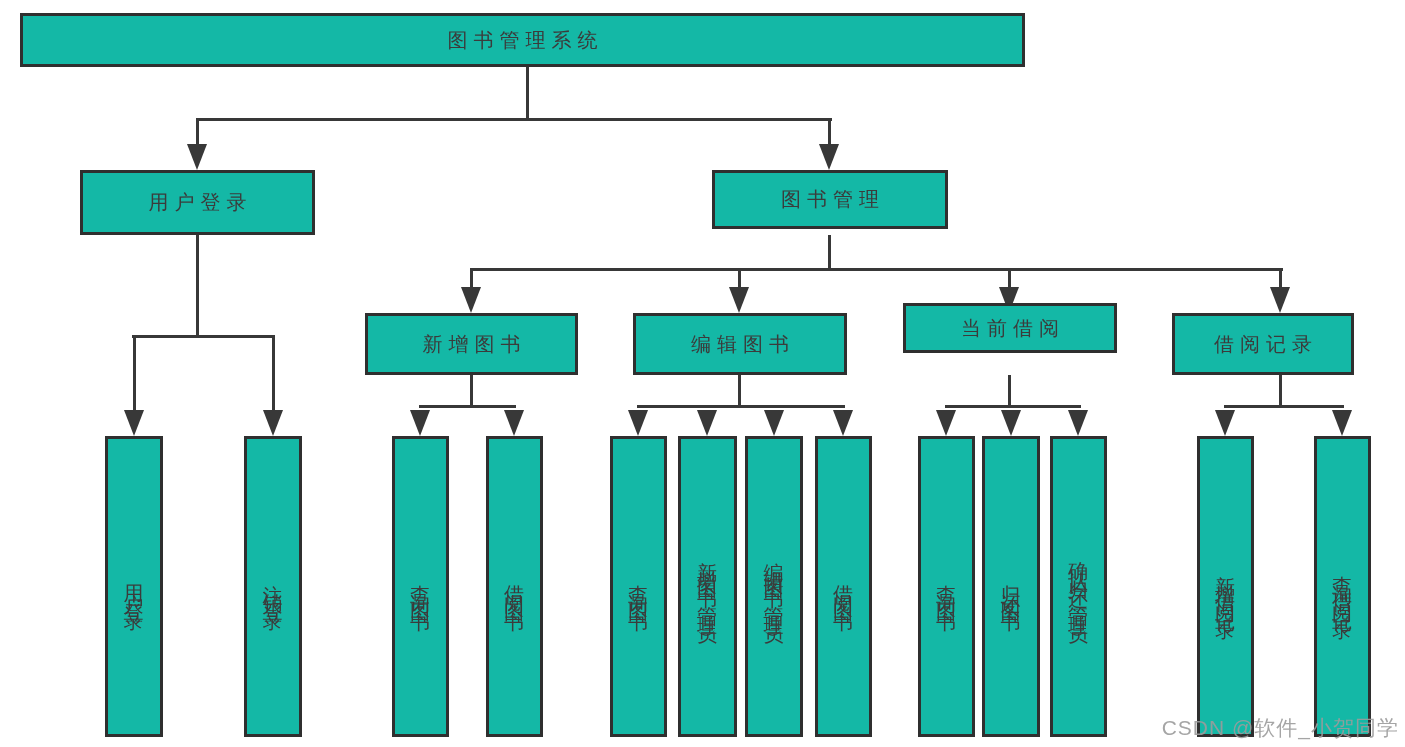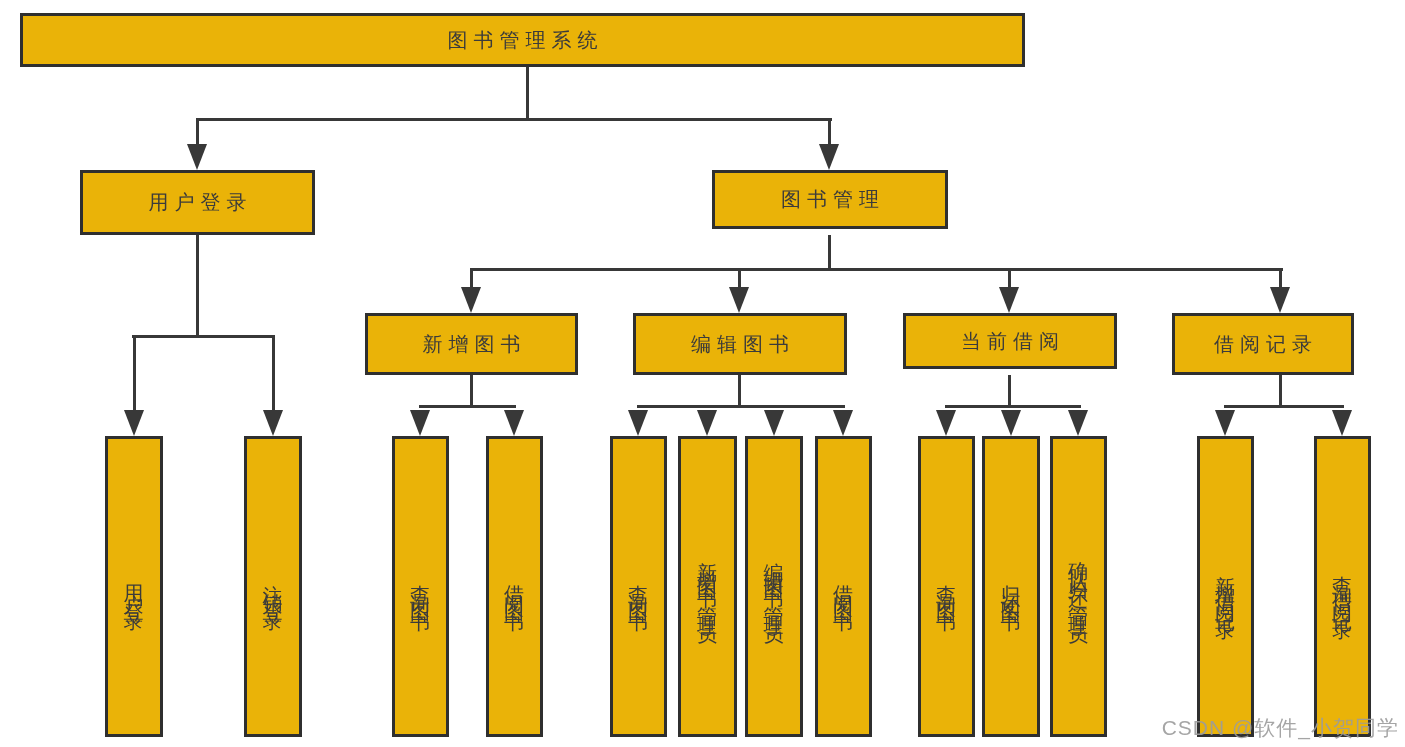--- a/index.html
+++ b/index.html
@@ -1,21 +1,21 @@
 <!DOCTYPE html>
 <html><head>
 <meta charset="utf-8">
 <style>
   html,body{margin:0;padding:0;background:#ffffff;}
   .canvas{
     position:relative;width:1405px;height:747px;background:#ffffff;overflow:hidden;
     font-family:"Liberation Sans","DejaVu Sans",sans-serif;color:#3b3b3b;
   }
   .box{
-    position:absolute;box-sizing:border-box;border:3px solid #2f2f2f;background:#eab308;
+    position:absolute;box-sizing:border-box;border:3px solid #2f2f2f;background:#14b8a6;
     display:flex;align-items:center;justify-content:center;
   }
   .hlabel{font-size:20px;letter-spacing:6px;white-space:nowrap;color:#3b3b3b;text-indent:6px;}
   .vbox .vlabel{
     writing-mode:vertical-rl;text-orientation:mixed;
     font-size:20px;letter-spacing:9px;color:#3b3b3b;line-height:1;
   }
   .ln{position:absolute;background:#383838;}
   .arr{
     position:absolute;width:0;height:0;
@@ -67,21 +67,21 @@
   <div class="arr" style="left:999px;top:287px;"></div>
   <div class="ln" style="left:1279px;top:271px;width:3px;height:19px;"></div>
   <div class="arr" style="left:1270px;top:287px;"></div>
 
   <div class="box" style="left:365px;top:313px;width:213px;height:62px;">
     <span class="hlabel">新增图书</span>
   </div>
   <div class="box" style="left:633px;top:313px;width:214px;height:62px;">
     <span class="hlabel">编辑图书</span>
   </div>
-  <div class="box" style="left:903px;top:313px;width:214px;height:56px;">
+  <div class="box" style="left:903px;top:303px;width:214px;height:50px;">
     <span class="hlabel">当前借阅</span>
   </div>
   <div class="box" style="left:1172px;top:313px;width:182px;height:62px;">
     <span class="hlabel">借阅记录</span>
   </div>
 
   <div class="ln" style="left:470px;top:375px;width:3px;height:32px;"></div>
   <div class="ln" style="left:419px;top:405px;width:97px;height:3px;"></div>
   <div class="arr" style="left:410px;top:410px;"></div>
   <div class="arr" style="left:504px;top:410px;"></div>

